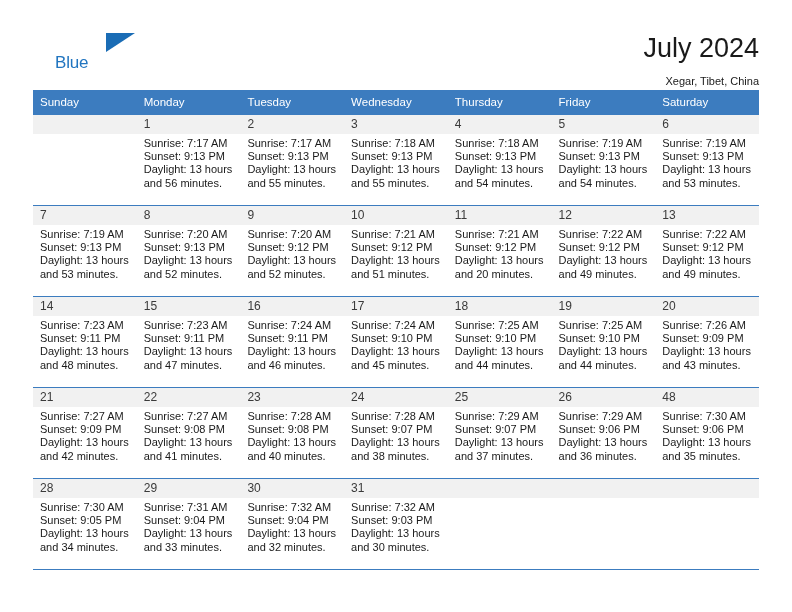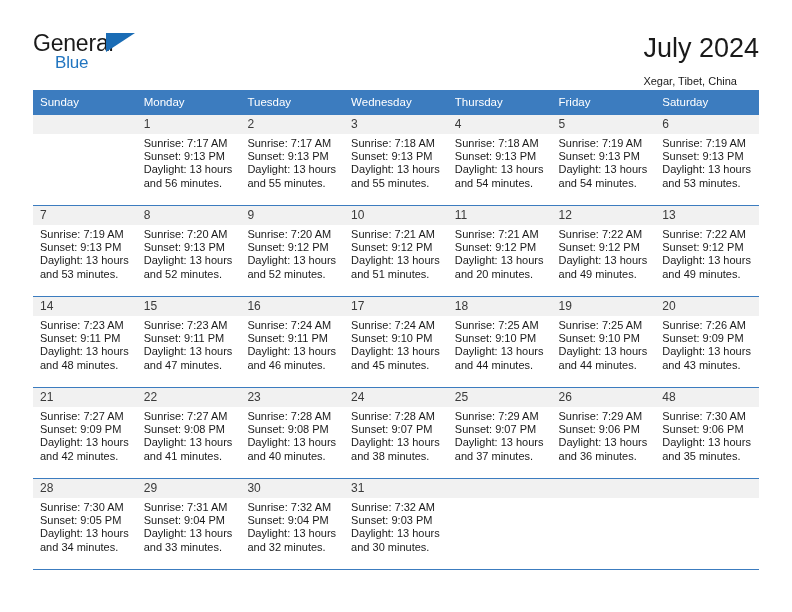--- a/index.html
+++ b/index.html
@@ -55,20 +55,21 @@
     position: absolute;
     left: 73px;
     top: 3px;
     width: 0;
     height: 0;
     border-left: 29px solid #1a6cb5;
     border-bottom: 19px solid transparent;
   }
 
   .title-block {
+    text-align: right;
     padding-top: 2px;
   }
   .cal-title {
     font-size: 27px;
     color: #1a1a1a;
     line-height: 32px;
     font-weight: normal;
   }
   .cal-subtitle {
     font-size: 11px;
@@ -134,21 +135,20 @@
   }
 </style>
 </head>
 <body>
 
 <div class="page">
 
   <div class="header">
 
     <div class="logo">
-      <span class="logo-general">General</span>
       <span class="logo-flag"></span>
       <span class="logo-blue">Blue</span>
     </div>
 
     <div class="title-block">
       <div class="cal-title">July 2024</div>
       <div class="cal-subtitle">Xegar, Tibet, China</div>
     </div>
 
   </div>

